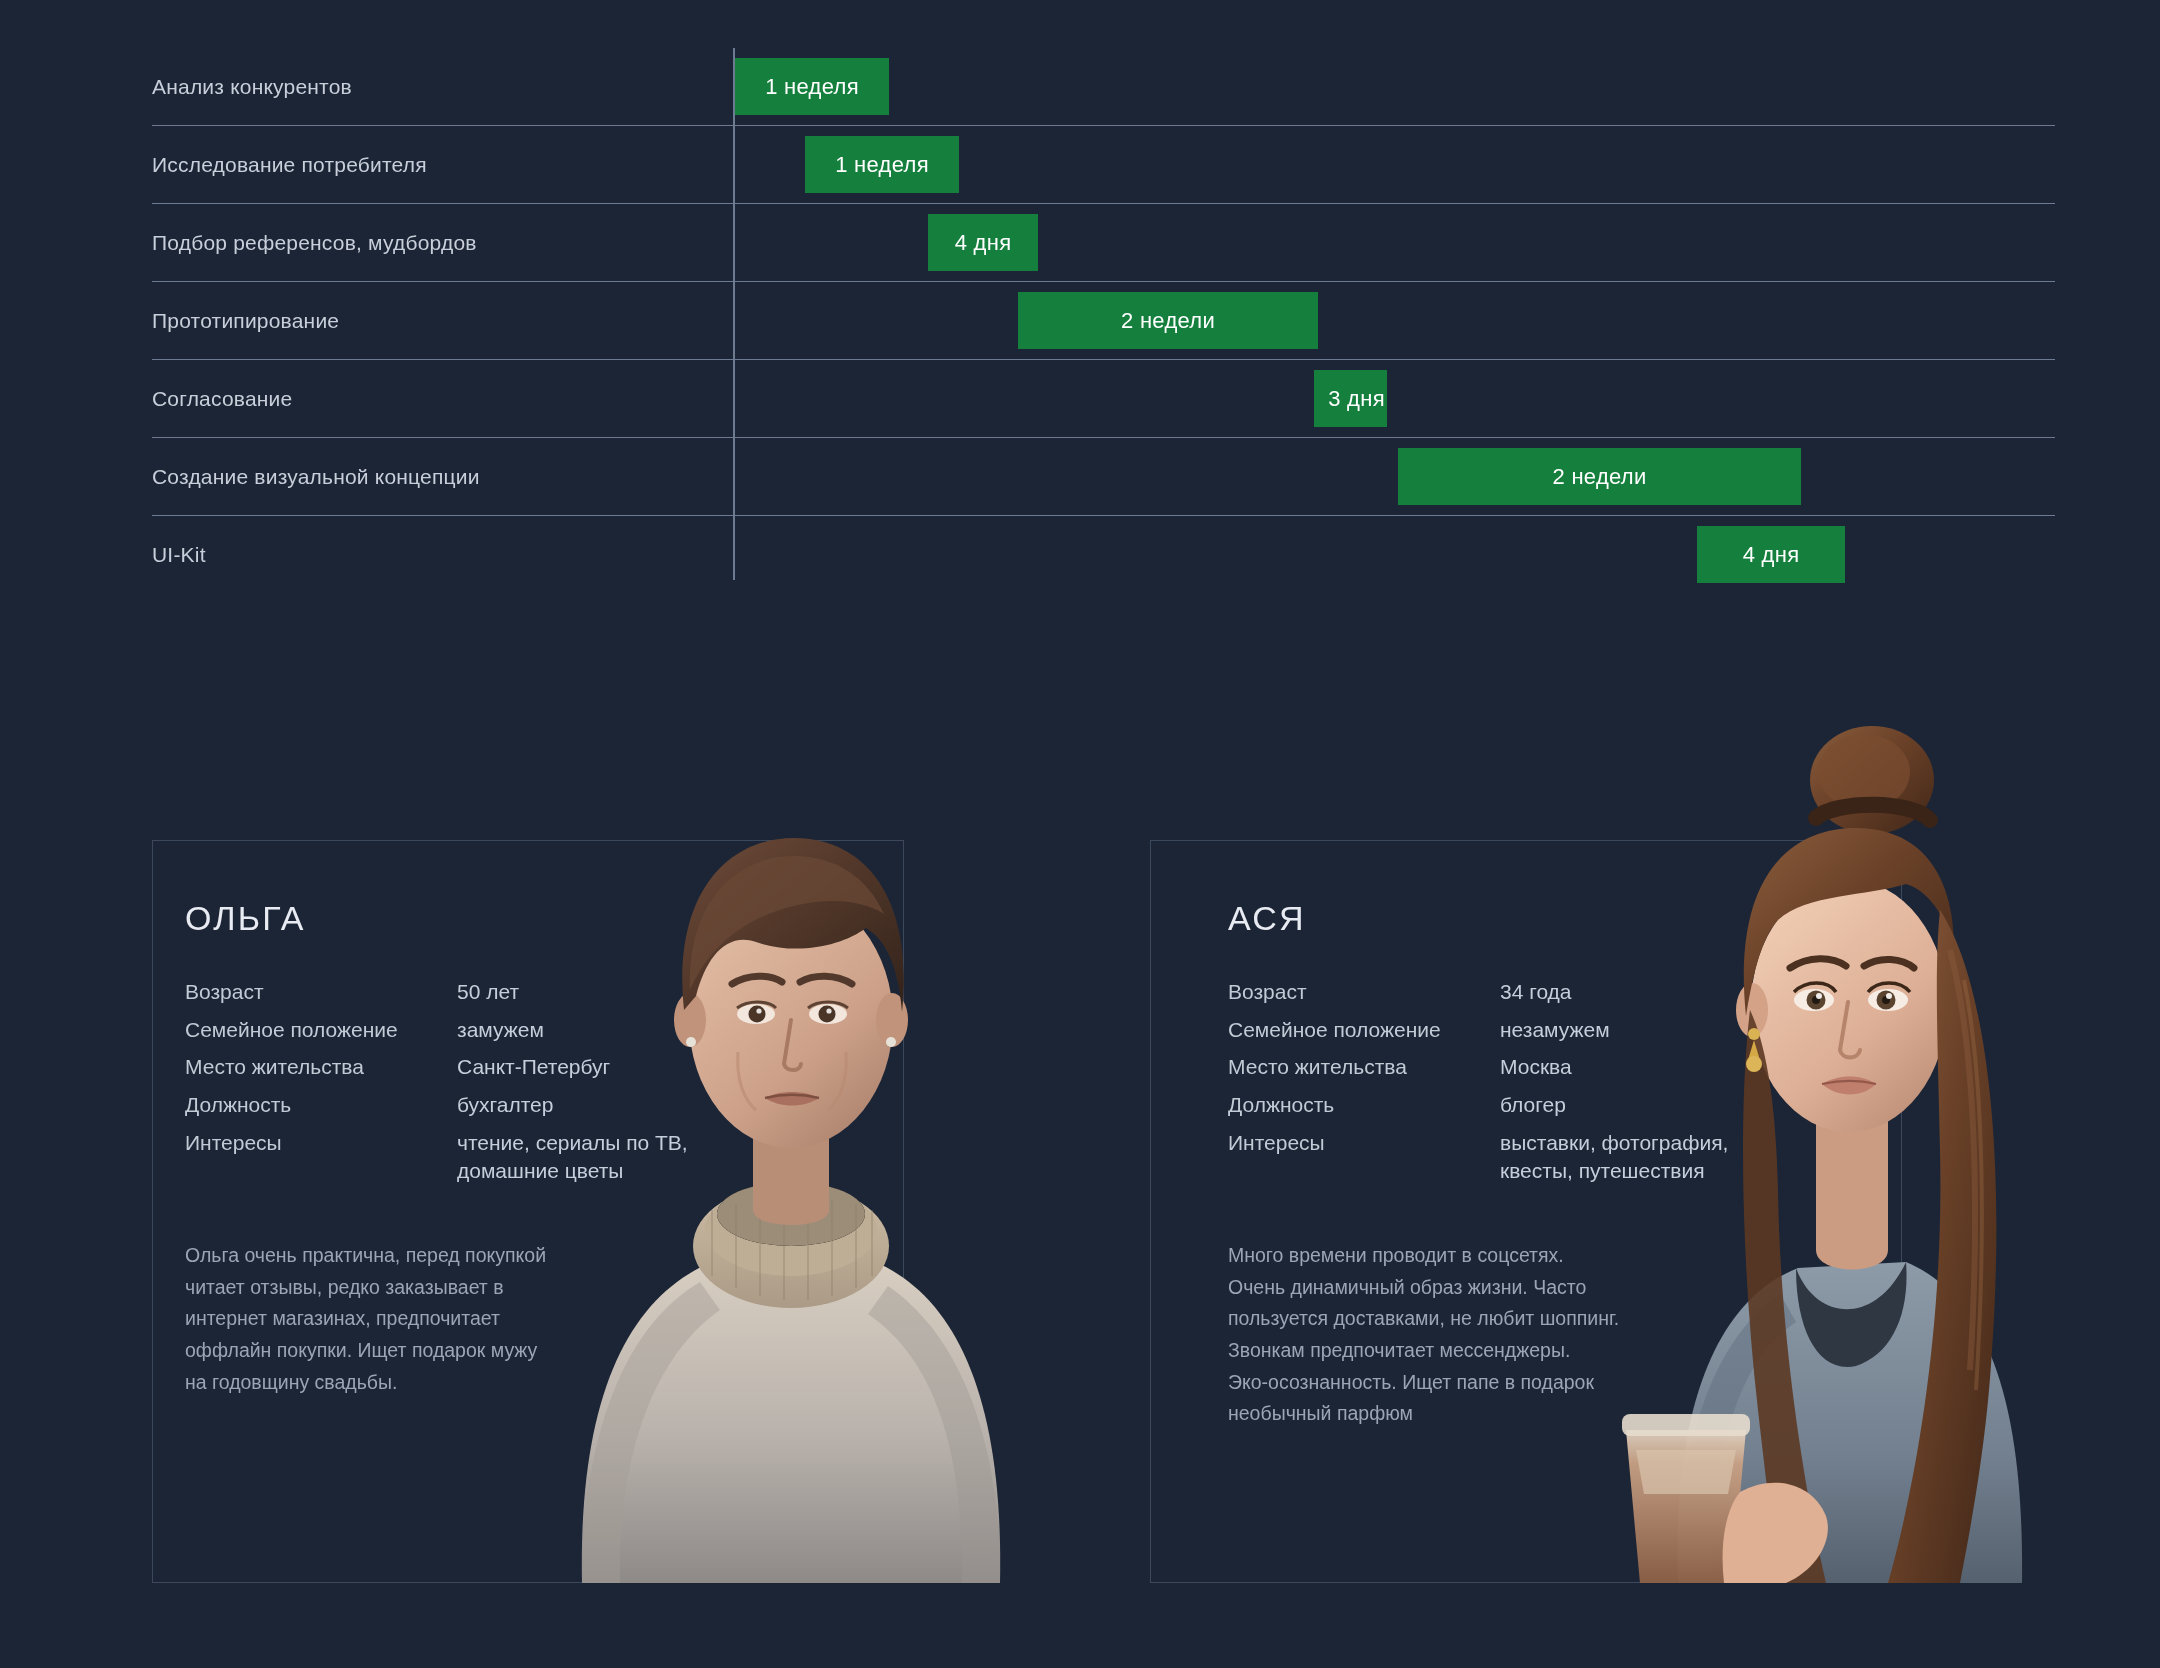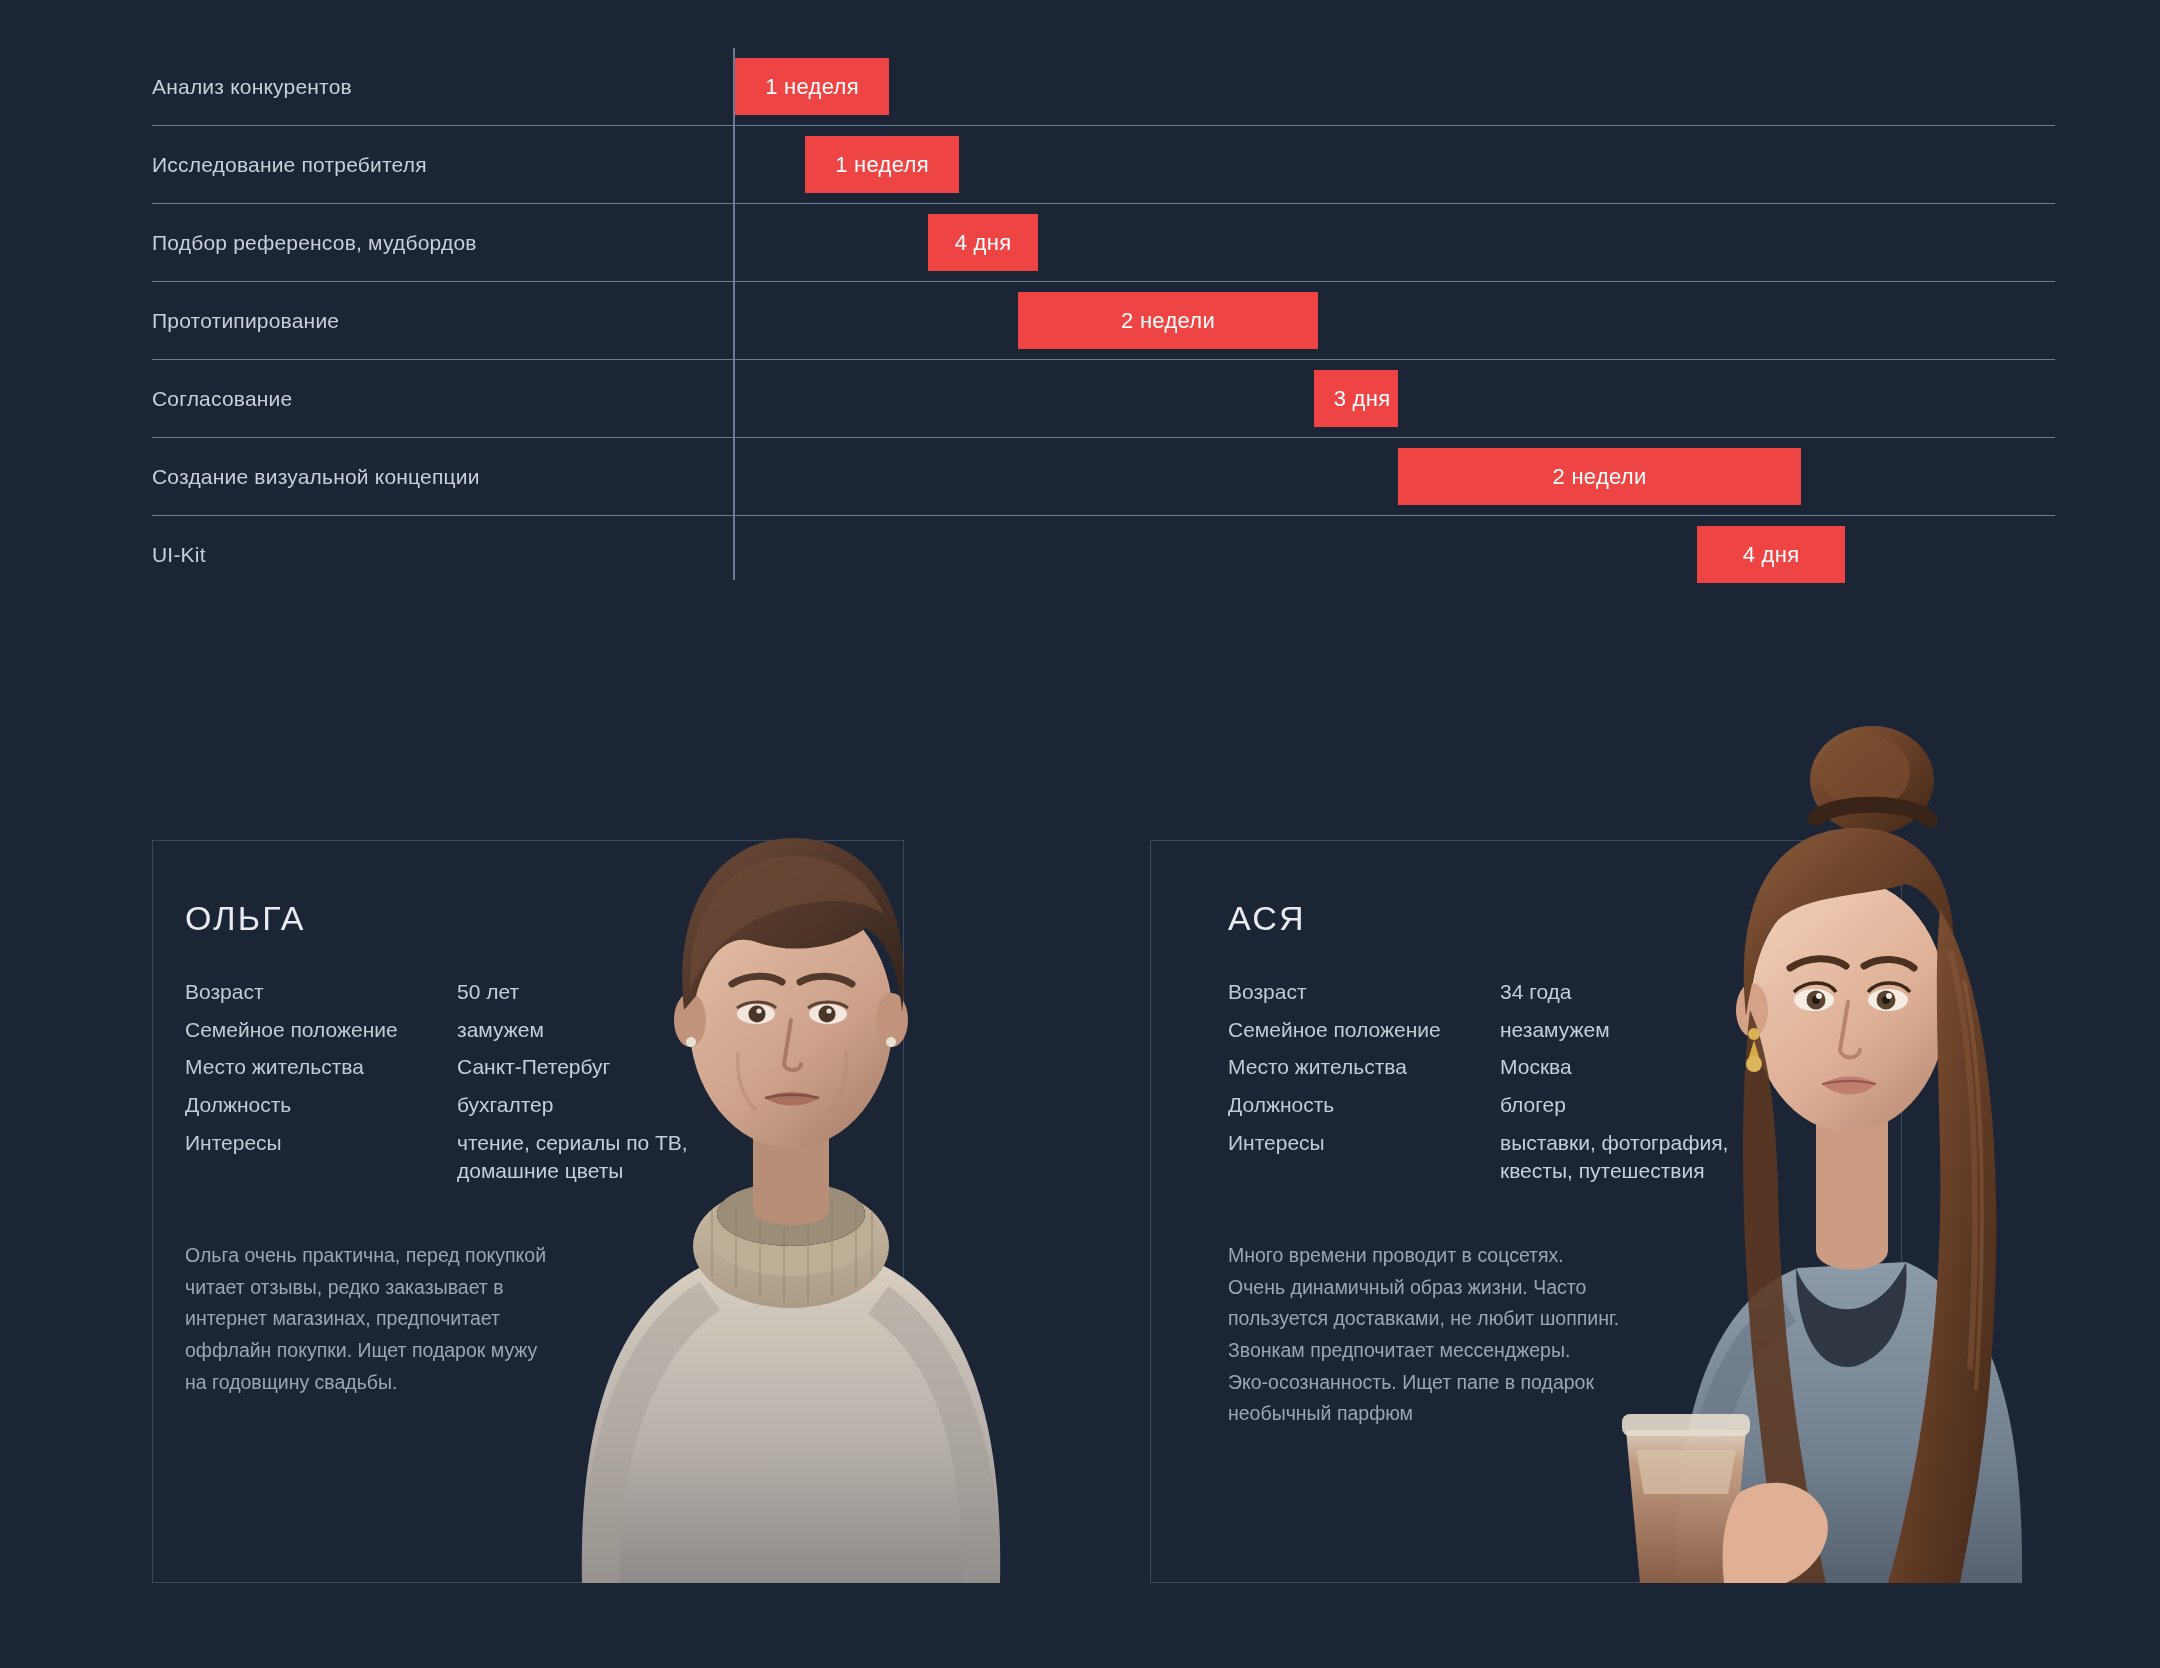--- a/index.html
+++ b/index.html
@@ -57,21 +57,21 @@
     top: 0;
     width: 1.5px;
     height: 532px;
     background: #6d7b92;
   }
 
   .gantt-bar {
     position: absolute;
     top: 10px;
     height: 57px;
-    background: #ef4444;
+    background: #15803d;
     display: flex;
     align-items: center;
     justify-content: center;
     font-size: 22px;
     font-weight: 300;
     color: #ffffff;
     letter-spacing: .3px;
     white-space: nowrap;
   }
 
@@ -167,21 +167,21 @@
       <div class="gantt-bar" style="left:776px;width:110px;">4 дня</div>
     </div>
 
     <div class="gantt-row">
       <div class="gantt-label">Прототипирование</div>
       <div class="gantt-bar" style="left:866px;width:300px;">2 недели</div>
     </div>
 
     <div class="gantt-row">
       <div class="gantt-label">Согласование</div>
-      <div class="gantt-bar" style="left:1162px;width:84px;padding-left:12px;">3 дня</div>
+      <div class="gantt-bar" style="left:1162px;width:73px;padding-left:12px;">3 дня</div>
     </div>
 
     <div class="gantt-row">
       <div class="gantt-label">Создание визуальной концепции</div>
       <div class="gantt-bar" style="left:1246px;width:403px;">2 недели</div>
     </div>
 
     <div class="gantt-row">
       <div class="gantt-label">UI-Kit</div>
       <div class="gantt-bar" style="left:1545px;width:148px;">4 дня</div>

